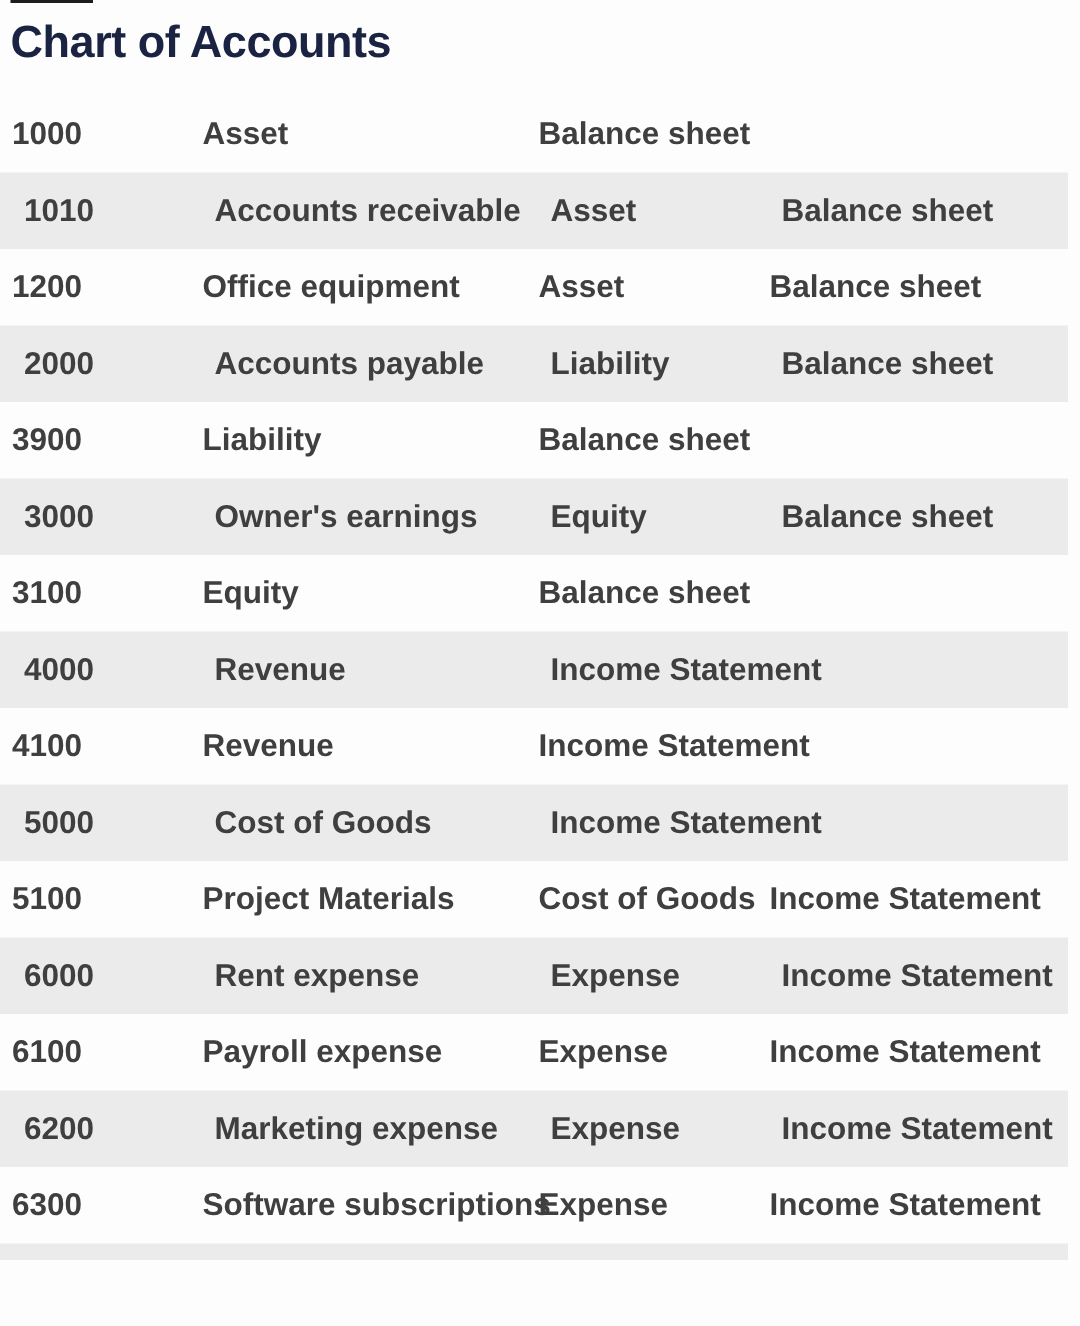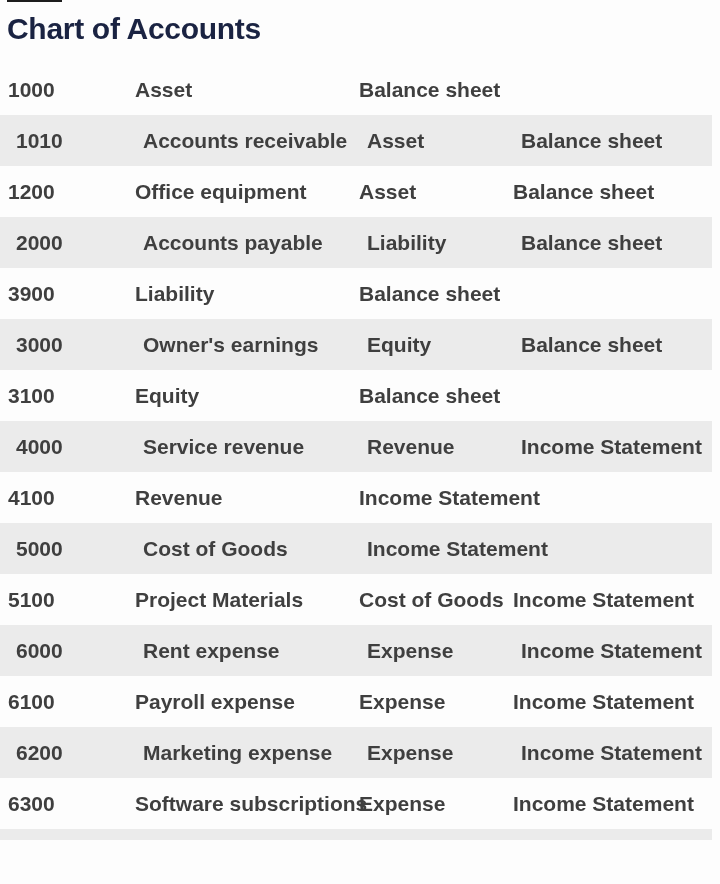--- a/index.html
+++ b/index.html
@@ -112,21 +112,20 @@
           <div class="td">Equity</div>
           <div class="td">Balance sheet</div>
         </div>
         <div class="tr">
           <div class="td">3100</div>
           <div class="td">Equity</div>
           <div class="td">Balance sheet</div>
         </div>
         <div class="tr alt">
           <div class="td">4000</div>
-          <div class="td">Service revenue</div>
           <div class="td">Revenue</div>
           <div class="td">Income Statement</div>
         </div>
         <div class="tr">
           <div class="td">4100</div>
           <div class="td">Revenue</div>
           <div class="td">Income Statement</div>
         </div>
         <div class="tr alt">
           <div class="td">5000</div>

